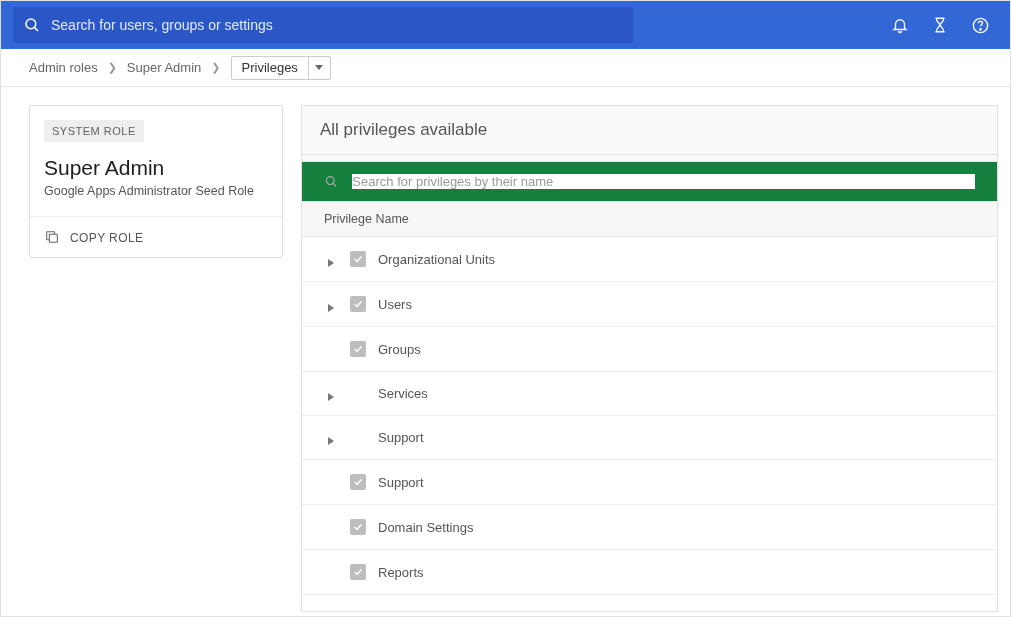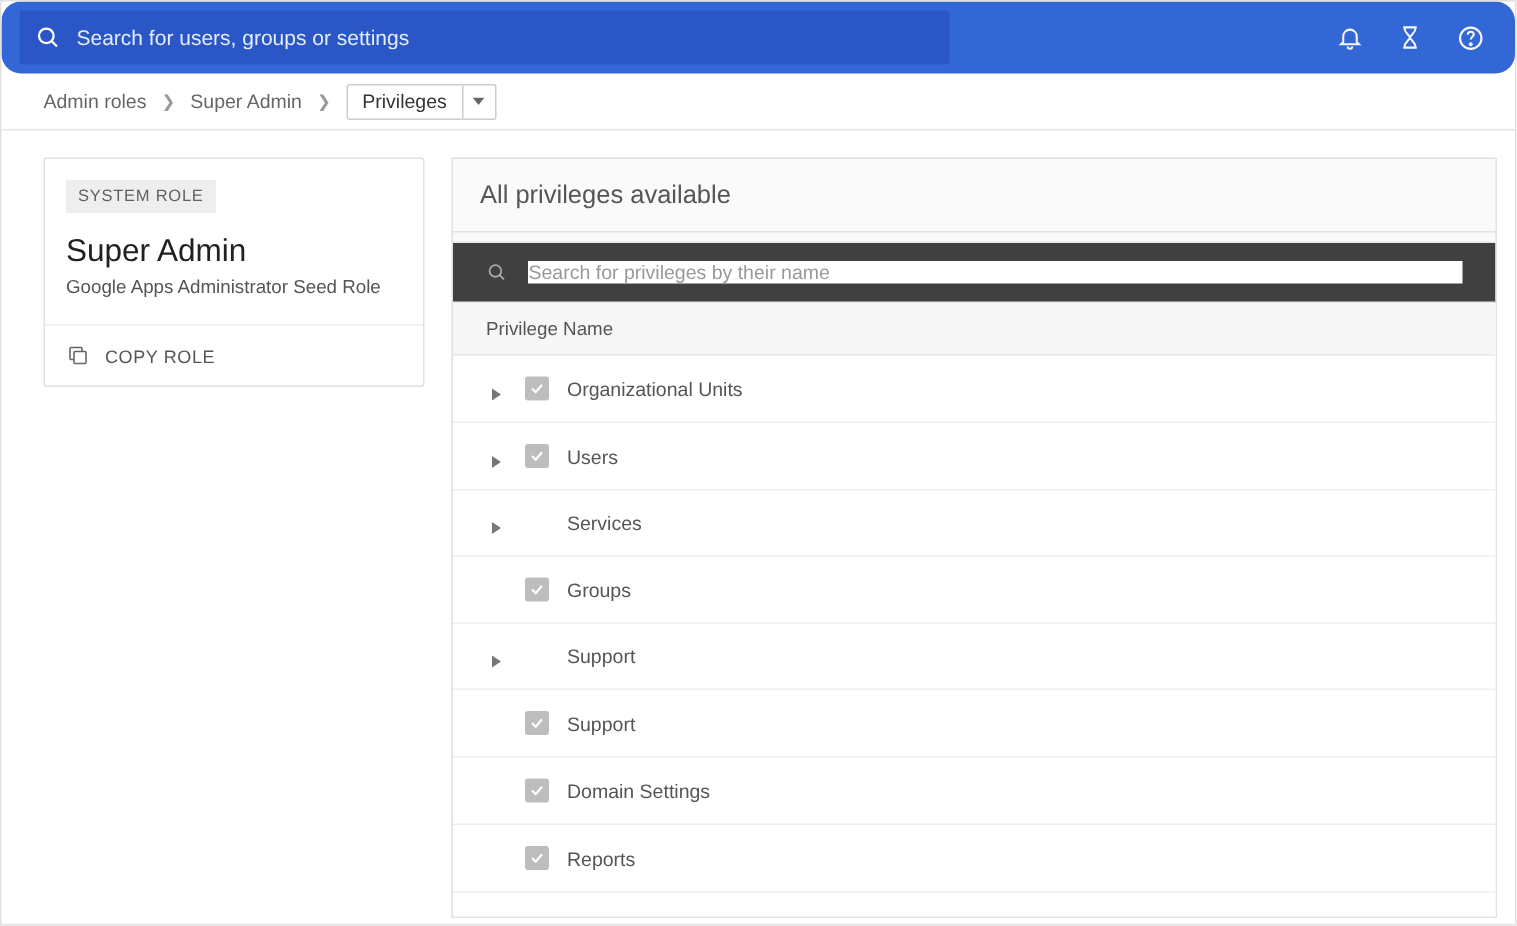--- a/index.html
+++ b/index.html
@@ -13,21 +13,20 @@
     overflow: hidden;
     border: 1px solid #e0e0e0;
   }
   .topbar {
     background: #3367d6;
     height: 48px;
     display: flex;
     align-items: center;
     padding: 0 12px;
     color: #fff;
-    border-radius: 13px;
   }
   .search-wrap {
     display: flex;
     align-items: center;
     background: #2a56c6;
     height: 36px;
     border-radius: 2px;
     width: 620px;
     padding: 0 10px;
   }
@@ -148,21 +147,21 @@
     margin-top: 6px;
     flex: 1;
     overflow-y: auto;
   }
   .priv-search {
     display: flex;
     align-items: center;
     padding: 12px 22px;
     gap: 14px;
     border-bottom: 1px solid #e8e8e8;
-    background: #404040;
+    background: #15803d;
   }
   .priv-search input {
     border: none;
     outline: none;
     font-size: 13px;
     color: #444;
     width: 100%;
   }
   .priv-search input::placeholder { color: #999; }
   .priv-colhead {
@@ -301,34 +300,34 @@
               <span class="tri"></span>
             </span>
             <span class="cb">
               <svg width="10" height="10" viewBox="0 0 24 24" fill="none" stroke="#fff" stroke-width="3.5">
                 <polyline points="4 12 10 18 20 6"></polyline>
               </svg>
             </span>
             <span class="priv-label">Users</span>
           </div>
           <div class="priv-row">
+            <span class="expand-slot"></span>
+            <span class="cb">
+              <svg width="10" height="10" viewBox="0 0 24 24" fill="none" stroke="#fff" stroke-width="3.5">
+                <polyline points="4 12 10 18 20 6"></polyline>
+              </svg>
+            </span>
+            <span class="priv-label">Groups</span>
+          </div>
+          <div class="priv-row">
             <span class="expand-slot">
               <span class="tri"></span>
             </span>
             <span style="width: 16px;"></span>
             <span class="priv-label">Services</span>
-          </div>
-          <div class="priv-row">
-            <span class="expand-slot"></span>
-            <span class="cb">
-              <svg width="10" height="10" viewBox="0 0 24 24" fill="none" stroke="#fff" stroke-width="3.5">
-                <polyline points="4 12 10 18 20 6"></polyline>
-              </svg>
-            </span>
-            <span class="priv-label">Groups</span>
           </div>
           <div class="priv-row">
             <span class="expand-slot">
               <span class="tri"></span>
             </span>
             <span style="width: 16px;"></span>
             <span class="priv-label">Support</span>
           </div>
           <div class="priv-row">
             <span class="expand-slot"></span>

